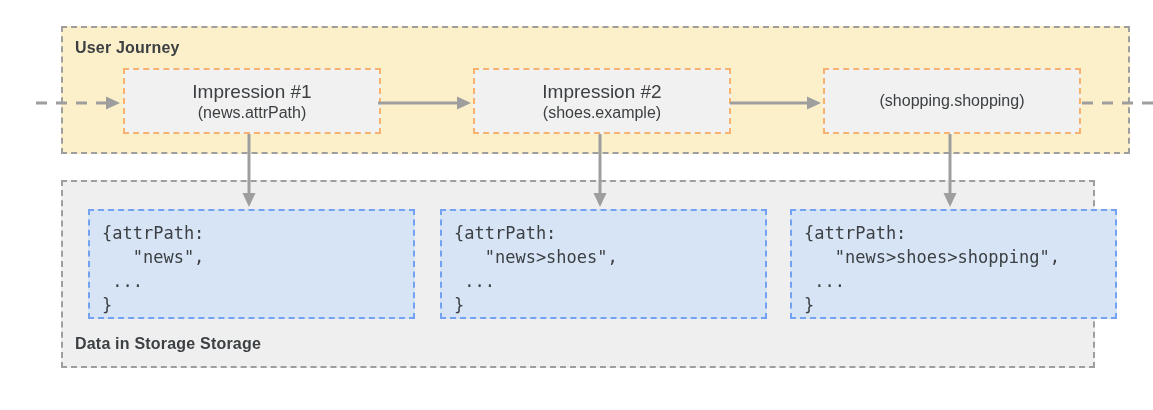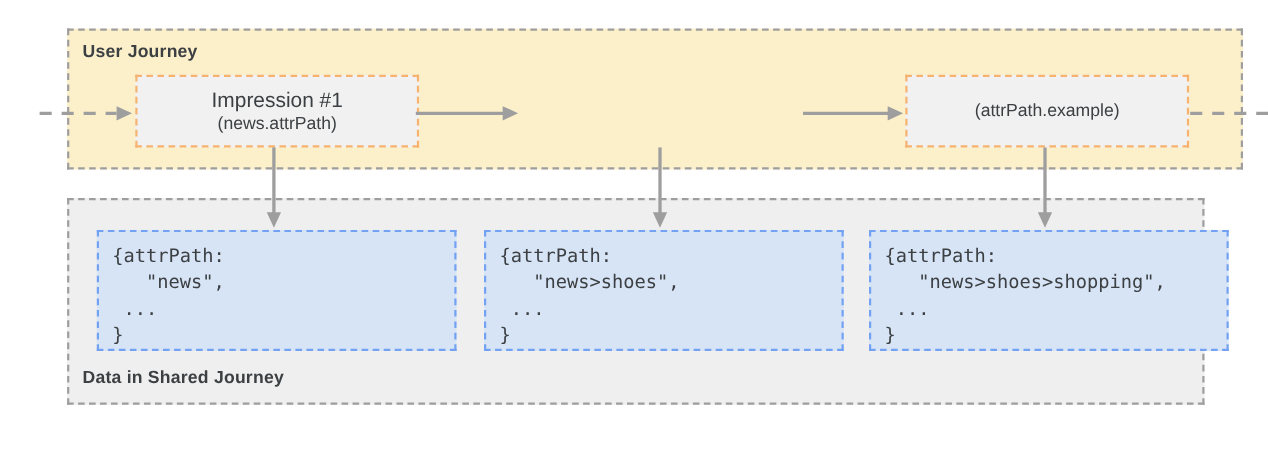--- a/index.html
+++ b/index.html
@@ -118,23 +118,27 @@
 <div class="canvas">
 
   <div class="journey">
     <div class="section-label">User Journey</div>
 
     <div class="imp imp-1">
       <div class="imp-title">Impression #1</div>
       <div class="imp-site">(news.attrPath)</div>
     </div>
 
+    <div class="imp imp-2">
+      <div class="imp-title">Impression #2</div>
+      <div class="imp-site">(shoes.example)</div>
+    </div>
 
     <div class="imp imp-3">
-      <div class="imp-site">(attrPath.example)</div>
+      <div class="imp-site">(shopping.shopping)</div>
     </div>
   </div>
 
   <div class="storage">
 
     <div class="data-box data-1">
       <div class="code-line">{attrPath:</div>
       <div class="code-line">   "news",</div>
       <div class="code-line"> ...</div>
       <div class="code-line">}</div>
@@ -147,21 +151,21 @@
       <div class="code-line">}</div>
     </div>
 
     <div class="data-box data-3">
       <div class="code-line">{attrPath:</div>
       <div class="code-line">   "news&gt;shoes&gt;shopping",</div>
       <div class="code-line"> ...</div>
       <div class="code-line">}</div>
     </div>
 
-    <div class="section-label">Data in Shared Journey</div>
+    <div class="section-label">Data in Storage Storage</div>
   </div>
 
   <svg class="arrow-layer" width="1153" height="410" viewBox="0 0 1153 410" xmlns="http://www.w3.org/2000/svg">
 
     <g>
       <line x1="8" y1="103" x2="78" y2="103" stroke="#9e9e9e" stroke-width="3" stroke-dasharray="11 9"></line>
       <polygon points="92,103 78,96.5 78,109.5" fill="#9e9e9e"></polygon>
     </g>
 
     <g>

